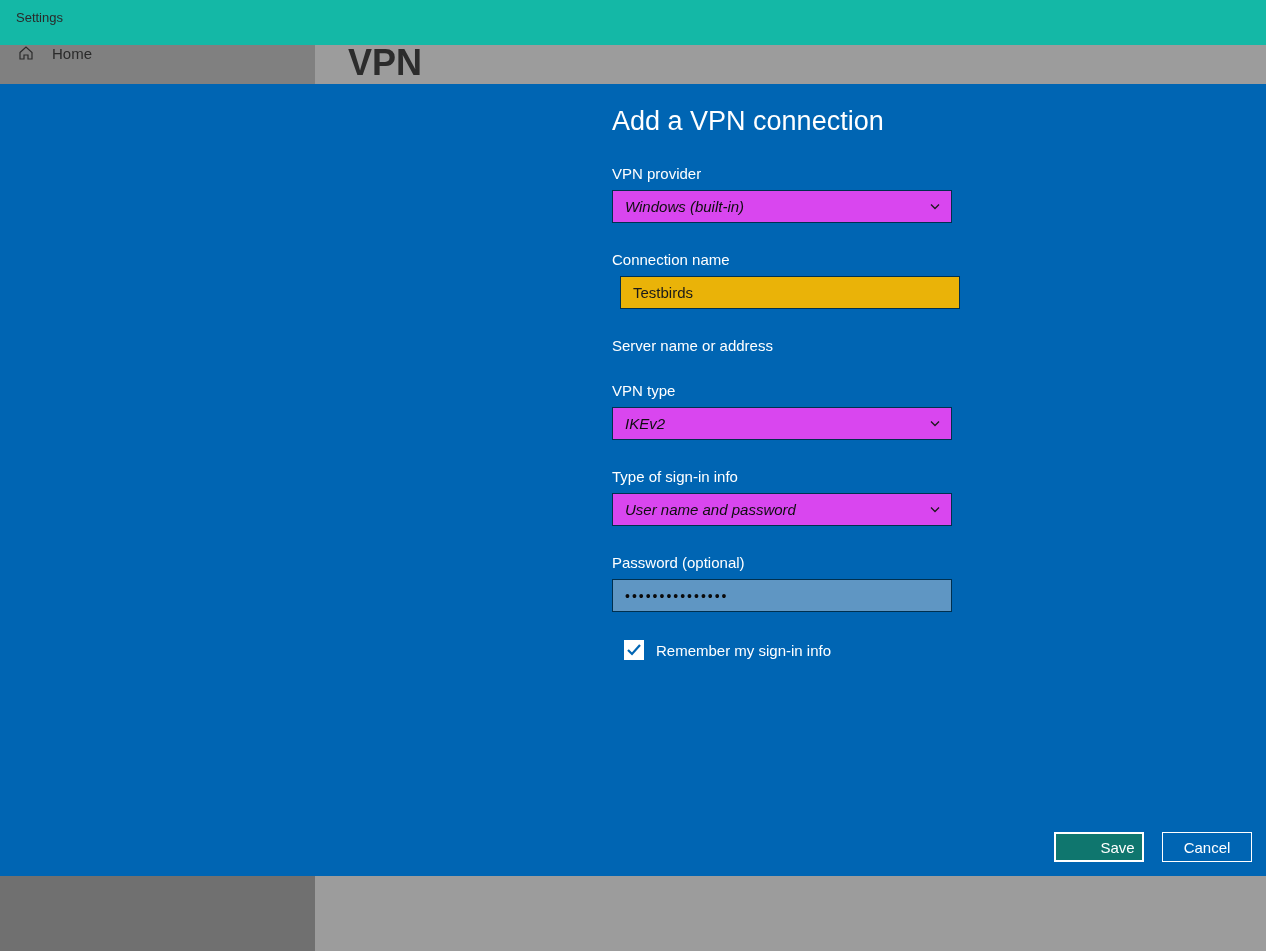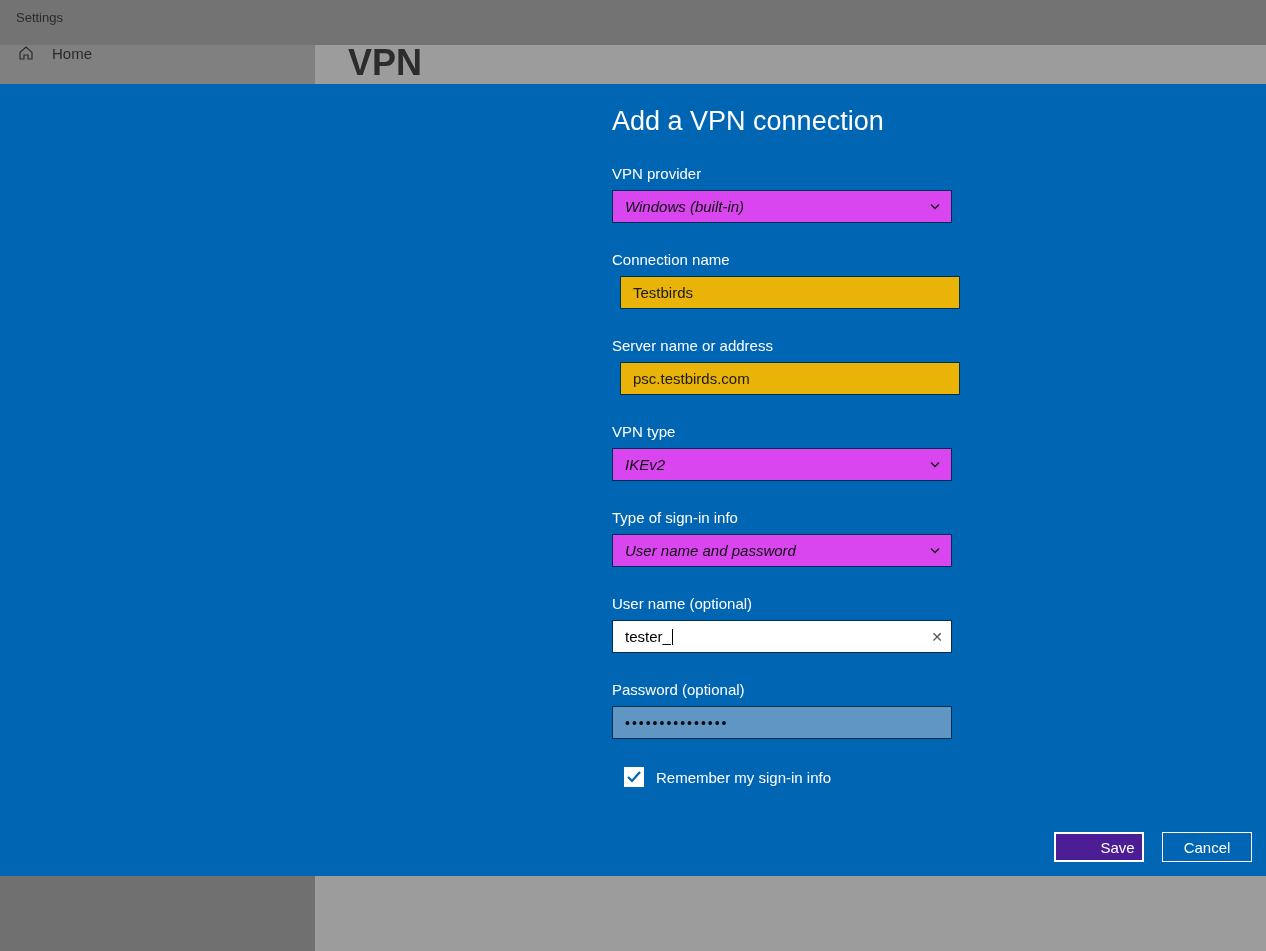--- a/index.html
+++ b/index.html
@@ -11,21 +11,21 @@
     overflow: hidden;
     background: #fff;
   }
   
   .bg {
     position: absolute; inset: 0;
     background: #9c9c9c;
   }
   .bg-titlebar {
     position: absolute; left:0; top:0; right:0; height:45px;
-    background: #737373;
+    background: #14b8a6;
     color: #2a2a2a;
     font-size: 13px;
     padding-left: 16px;
     display:flex; align-items:flex-start;
     padding-top:10px;
   }
   .bg-sidebar {
     position:absolute; left:0; top:45px; width:315px; bottom:0;
     background:#808080;
   }
@@ -131,21 +131,21 @@
   .btn {
     width:90px; height:30px;
     background:#0065b3;
     border:1px solid #ffffff;
     color:#ffffff;
     font-family:inherit; font-size:15px;
     cursor:pointer;
     display:flex; align-items:center; justify-content:center;
   }
   .btn-primary {
-    background:#4c1d95;
+    background:#0f766e;
     border:2px solid #ffffff;
     padding-left:37px;
   }
 
   .chevron-down {
     width:12px; height:12px;
   }
   .home-icon {
     width:16px; height:16px;
   }
@@ -189,23 +189,20 @@
 
     <div class="field-group">
       <div class="field-label">Connection name</div>
       <div class="text-input">
         <span>Testbirds</span>
       </div>
     </div>
 
     <div class="field-group">
       <div class="field-label">Server name or address</div>
-      <div class="text-input">
-        <span>psc.testbirds.com</span>
-      </div>
     </div>
 
     <div class="field-group">
       <div class="field-label">VPN type</div>
       <div class="select-box">
         <span>IKEv2</span>
         <span class="chevron">
           <svg class="chevron-down" viewBox="0 0 12 12" fill="none" stroke="#1a1a1a" stroke-width="1.3">
               <path d="M2 4 L6 8 L10 4"></path>
             </svg>
@@ -218,28 +215,20 @@
       <div class="select-box">
         <span>User name and password</span>
         <span class="chevron">
           <svg class="chevron-down" viewBox="0 0 12 12" fill="none" stroke="#1a1a1a" stroke-width="1.3">
               <path d="M2 4 L6 8 L10 4"></path>
             </svg>
         </span>
       </div>
     </div>
 
-    <div class="field-group">
-      <div class="field-label">User name (optional)</div>
-      <div class="text-input-active">
-        <span>tester_</span>
-          <span class="caret"></span>
-        <span class="clear-x">✕</span>
-      </div>
-    </div>
 
     <div class="field-group">
       <div class="field-label">Password (optional)</div>
       <div class="pw-input">
         <span>•••••••••••••••</span>
       </div>
     </div>
 
     <div class="checkbox-row">
       <span class="checkbox-box">

